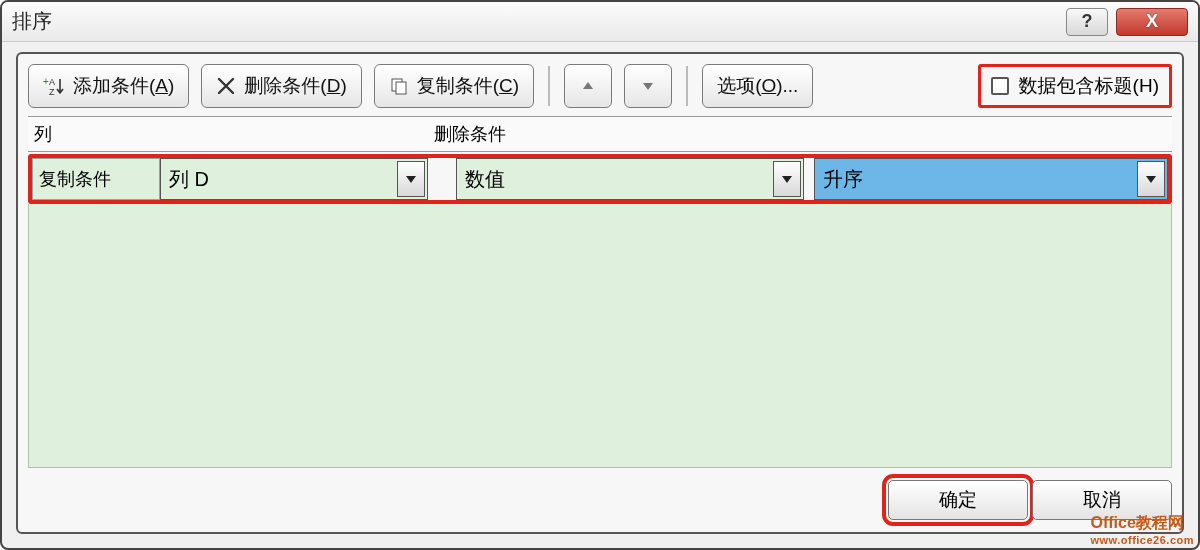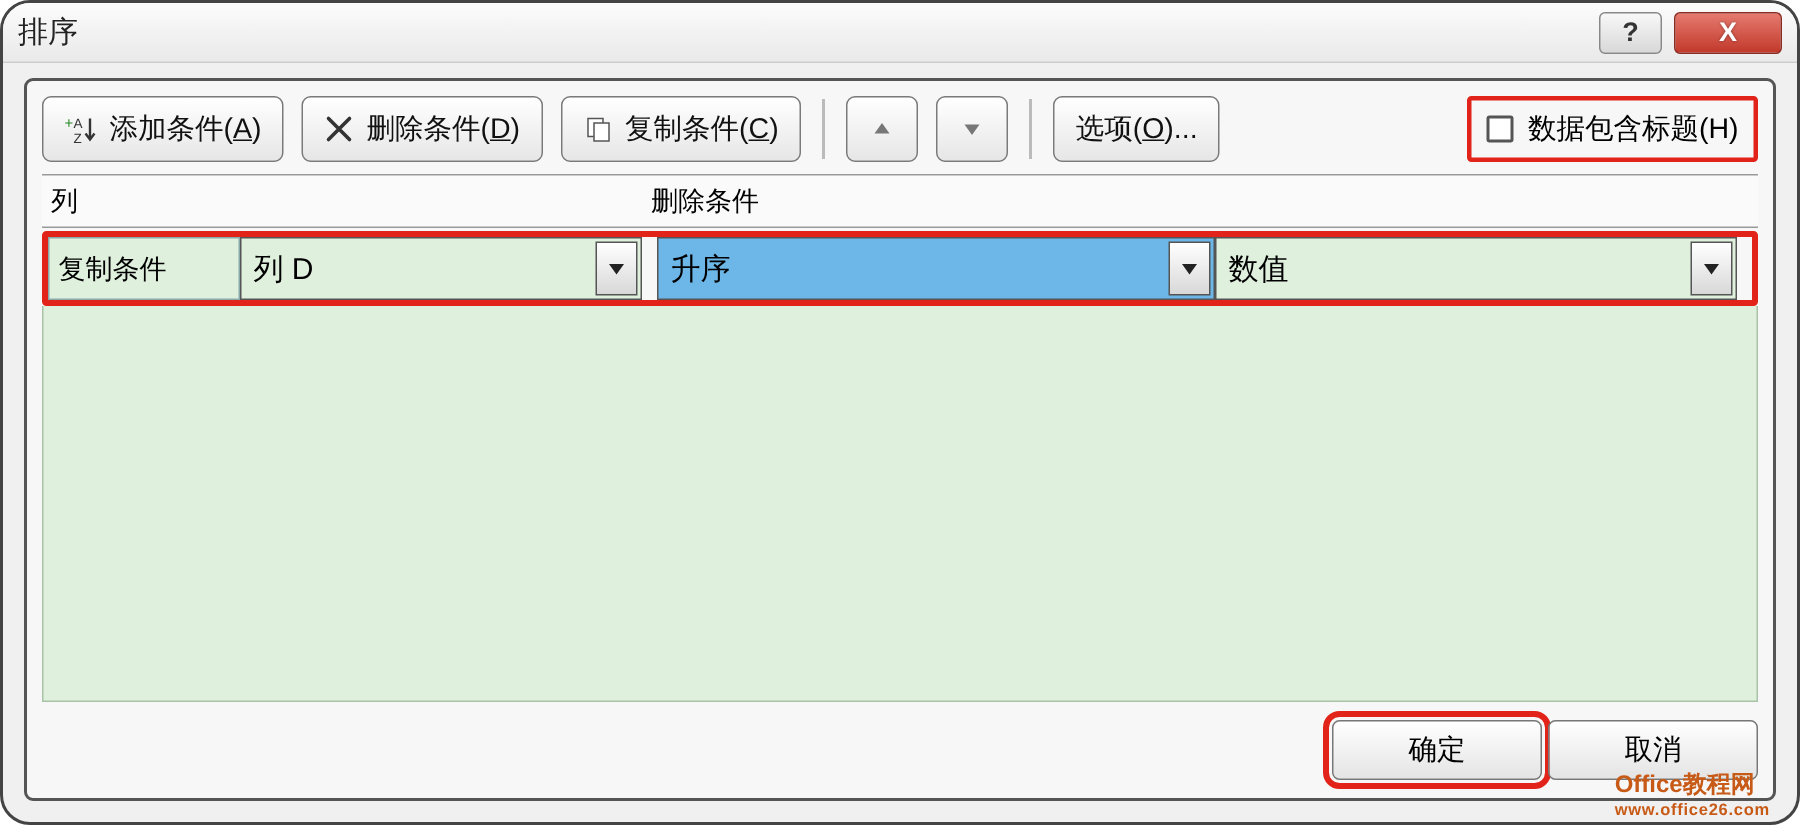--- a/index.html
+++ b/index.html
@@ -6,21 +6,21 @@
   body {
     margin: 0;
     font-family: "Microsoft YaHei", "SimSun", sans-serif;
     font-size: 18px;
     background: #fff;
   }
   .window {
     width: 1200px;
     height: 550px;
     border: 2px solid #444;
-    border-radius: 20px;
+    border-radius: 8px;
     background: linear-gradient(#fdfdfd,#f0f0f0 40px,#f0f0f0);
     position: relative;
     display: flex;
     flex-direction: column;
     overflow: hidden;
   }
   .titlebar {
     height: 40px;
     display: flex;
     align-items: center;
@@ -143,21 +143,21 @@
     font-size: 20px;
   }
   .combo .arrow {
     position: absolute;
     right: 2px; top: 2px; bottom: 2px;
     width: 28px;
     border: 1px solid #555;
     background: linear-gradient(#fff,#d8d8d8);
     display: flex; align-items: center; justify-content: center;
   }
-  .combo1 { width: 268px; margin-right: 10px; }
+  .combo1 { width: 268px; margin-right: 28px; }
   .combo2 { width: 348px; margin-right: 10px; }
   .combo3 { flex: 1; background: #6db7e8; }
   .rules-body {
     flex: 1;
     background: #dff0dd;
     border: 1px solid #a9c2a8;
     border-top: none;
   }
   .bottom-bar {
     display: flex;
@@ -174,21 +174,21 @@
     display: flex; align-items: center; justify-content: center;
     cursor: pointer;
   }
   .ok-highlight {
     outline: 4px solid #e2231a;
     outline-offset: 2px;
   }
   
   .watermark {
     position: absolute;
-    right: 18px; bottom: 2px;
+    right: 4px; bottom: 2px;
     font-size: 16px;
     color: #c85a17;
     font-weight: bold;
     pointer-events: none;
   }
   .watermark .sub { display:block; font-size:11px; color:#c85a17; letter-spacing:0.5px;}
   svg { display:block; }
 </style>
 </head>
 <body>
@@ -278,37 +278,37 @@
 
         <div class="combo combo1">
           <span>列 D</span>
           <div class="arrow">
             <svg width="12" height="12" viewBox="0 0 12 12">
                 <path d="M1 3 L11 3 L6 10 Z" fill="#222"></path>
               </svg>
           </div>
         </div>
 
+        <div class="combo combo2">
+          <span>数值</span>
+          <div class="arrow">
+            <svg width="12" height="12" viewBox="0 0 12 12">
+                <path d="M1 3 L11 3 L6 10 Z" fill="#222"></path>
+              </svg>
+          </div>
+        </div>
+
         <div class="combo combo3">
           <span>升序</span>
           <div class="arrow">
             <svg width="12" height="12" viewBox="0 0 12 12">
                 <path d="M1 3 L11 3 L6 10 Z" fill="#222"></path>
               </svg>
           </div>
         </div>
-
-        <div class="combo combo2">
-          <span>数值</span>
-          <div class="arrow">
-            <svg width="12" height="12" viewBox="0 0 12 12">
-                <path d="M1 3 L11 3 L6 10 Z" fill="#222"></path>
-              </svg>
-          </div>
-        </div>
       </div>
     </div>
 
     <div class="rules-body"></div>
 
     <div class="bottom-bar">
       <div class="dlg-btn ok-highlight">确定</div>
       <div class="dlg-btn">取消</div>
     </div>
 

